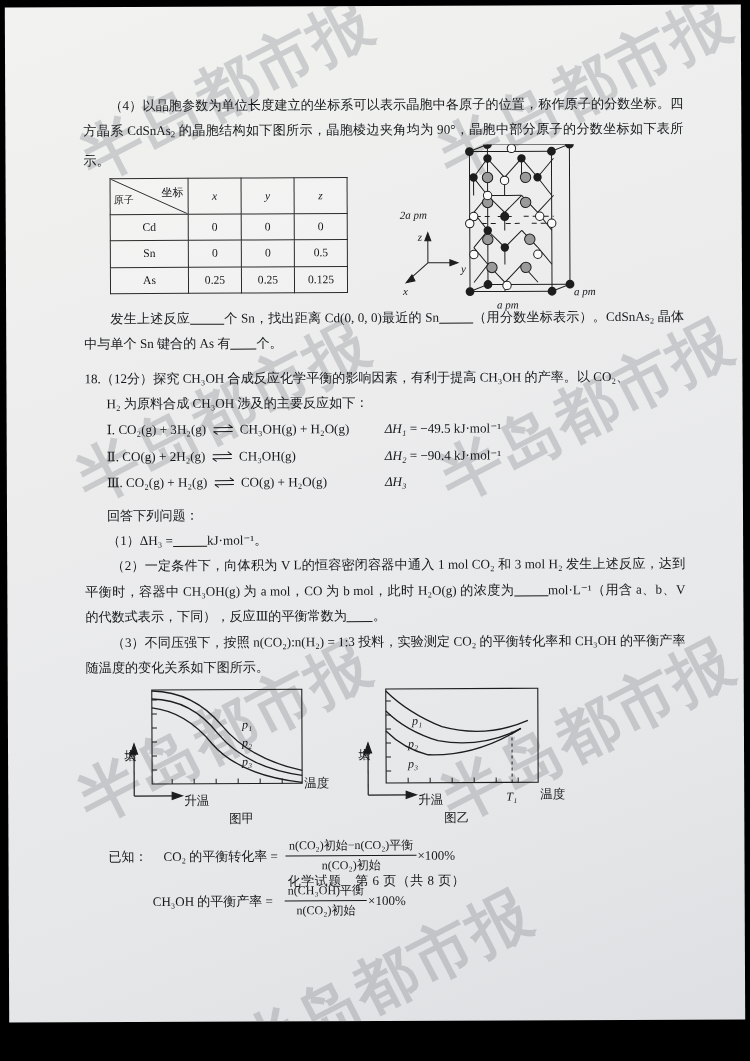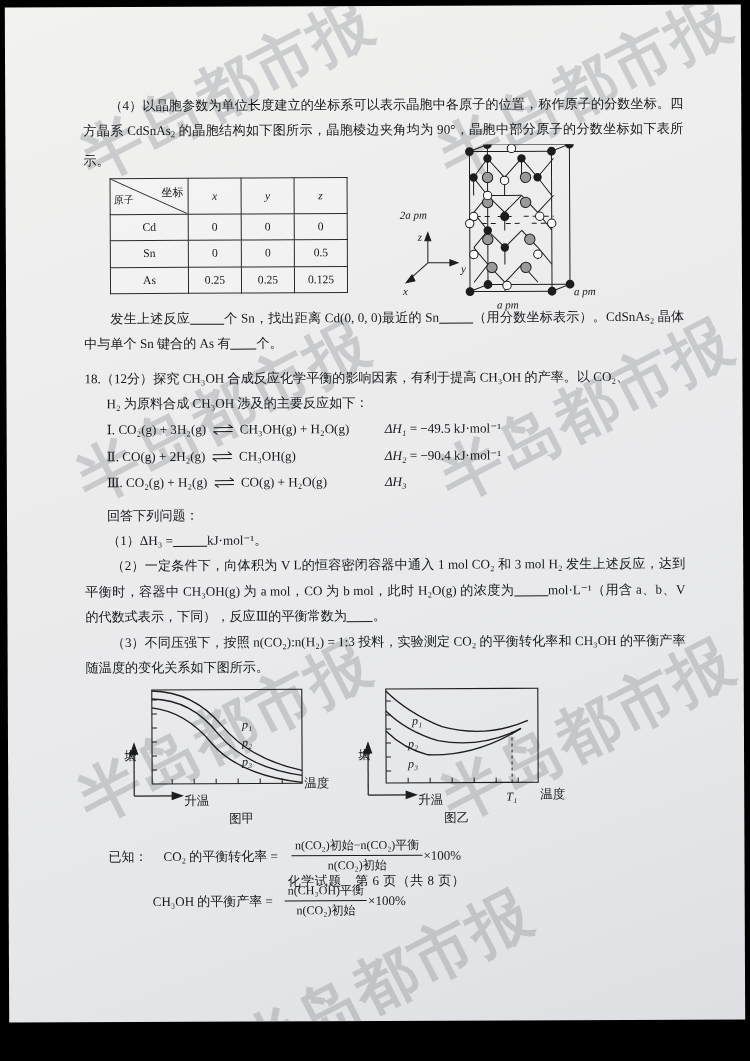--- a/index.html
+++ b/index.html
@@ -388,21 +388,21 @@
         <span class="lbl" style="left:72px; top:101px; font-size:12.5px;">升温</span>
         <span class="lbl it" style="left:160px; top:98px; font-size:12px;">T₁</span>
         <span class="lbl" style="left:194px; top:96px; font-size:12.5px;">温度</span>
         <span class="gcap" style="left:98px; top:119px;">图乙</span>
       </div>
     </div>
 
     <div style="margin-top:22px; padding-left:22px; display:flex; align-items:center; font-size:13px;">
       <span>已知：</span>
       <span style="margin-left:16px;">CO₂ 的平衡转化率 =</span>
-      <span class="frac" style="margin-left:14px;">
+      <span class="frac" style="margin-left:8px;">
         <span class="num" style="font-size:12px;">n(CO₂)初始−n(CO₂)平衡</span>
         <span class="den" style="font-size:12px;">n(CO₂)初始</span>
       </span>
       <span>×100%</span>
     </div>
 
     <div style="margin-top:8px; padding-left:66px; display:flex; align-items:center; font-size:13px;">
       <span>CH₃OH 的平衡产率 =</span>
       <span class="frac" style="margin-left:12px;">
         <span class="num" style="font-size:12px;">n(CH₃OH)平衡</span>

